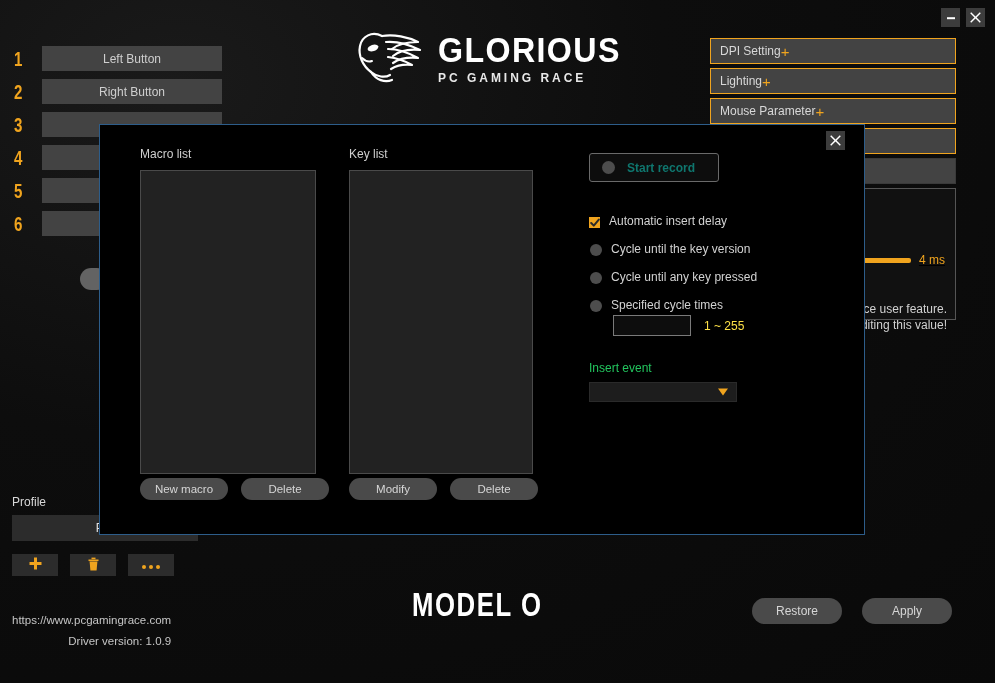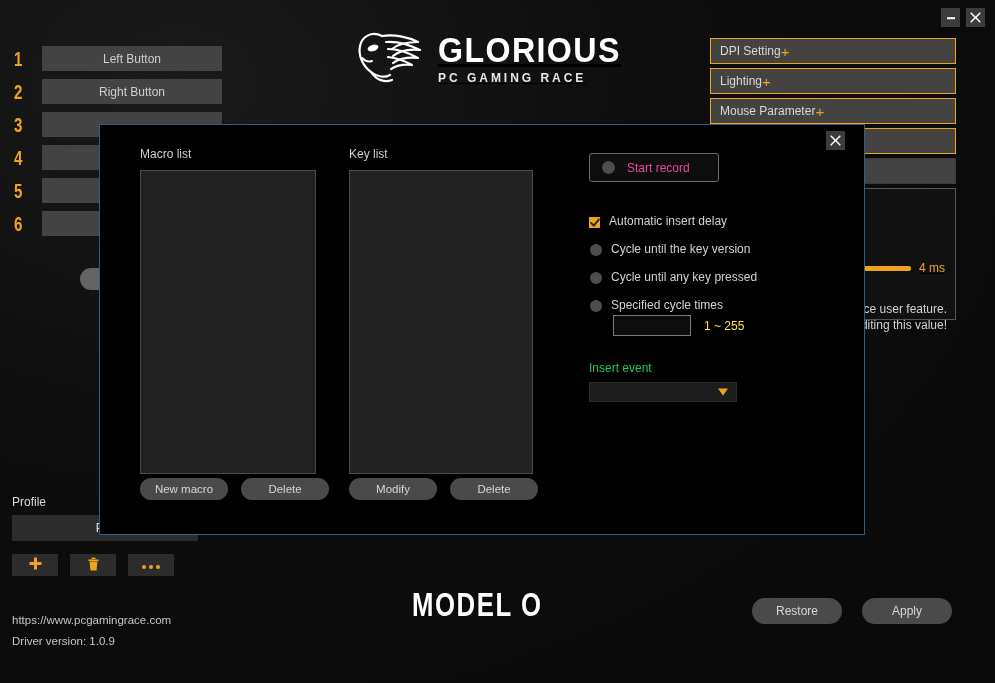--- a/index.html
+++ b/index.html
@@ -19,21 +19,21 @@
   
   .wincontrols { position: absolute; top: 8px; right: 10px; display: flex; gap: 6px; }
   .wc {
     width: 19px; height: 19px; background: #3c3c3c;
     display: flex; align-items: center; justify-content: center;
     color: #fff; font-size: 12px; line-height: 1; cursor: pointer;
   }
   .wc svg { display: block; }
   
   .logo { position: absolute; left: 352px; top: 28px; display: flex; align-items: center; gap: 14px; }
-  .logo-text { display: flex; flex-direction: column; text-decoration: underline; }
+  .logo-text { display: flex; flex-direction: column; }
   .logo-main {
     color: #ffffff; font-size: 35px; font-weight: bold;
     letter-spacing: 1.5px; line-height: 0.98;
     transform: scaleX(0.92); transform-origin: left center;
     font-family: "Liberation Sans", sans-serif;
   }
   .logo-sub {
     color: #e8e8e8; font-size: 12.5px; letter-spacing: 3.1px;
     margin-top: 4px; font-weight: bold;
     transform: scaleX(0.96); transform-origin: left center;
@@ -66,21 +66,21 @@
   }
   .acc-item.plain { border-color: #3a3a3a; background: #434343; }
   .acc-label { color: #d8d8d8; font-size: 12px; }
   .acc-sign { color: #f0a41e; font-size: 15px; line-height: 1; }
   .acc-item.plain .acc-sign { color: #d8d8d8; font-size: 15px; }
   .acc-body {
     border: 1px solid #555; background: #111; height: 132px;
     position: relative; margin-top: 1px; padding: 10px;
   }
   .slider-row {
-    position: absolute; right: 10px; top: 72px;
+    position: absolute; right: 10px; top: 64px;
     display: flex; align-items: center; gap: 8px; text-decoration: underline;
   }
   .slider-track { width: 120px; height: 5px; background: #f0a41e; border-radius: 2px; }
   .slider-val { color: #f0a41e; font-size: 12px; white-space: nowrap; }
   .warn-text {
     position: absolute; left: 10px; right: 8px; top: 112px;
     color: #d2d2d2; font-size: 12px; line-height: 16px; text-align: right;
   }
   
   .profile-wrap { position: absolute; left: 12px; top: 495px; width: 186px; }
@@ -89,21 +89,21 @@
     height: 26px; background: #2c2c2c; color: #e2e2e2; font-size: 12px;
     display: flex; align-items: center; justify-content: center; cursor: pointer;
   }
   .profile-btns { display: flex; gap: 12px; margin-top: 13px; }
   .pbtn {
     width: 46px; height: 22px; background: #2c2c2c; color: #f0a41e;
     display: flex; align-items: center; justify-content: center;
     font-size: 14px; cursor: pointer;
   }
   .footer-links { position: absolute; left: 12px; top: 610px; }
-  .footer-links div { color: #c6c6c6; font-size: 11.5px; line-height: 21px; }
+  .footer-links div { color: #c6c6c6; font-size: 11.5px; line-height: 21px; text-align: right; }
   
   .model-name {
     position: absolute; left: 412px; top: 586px;
     color: #ffffff; font-size: 33px; font-weight: bold; letter-spacing: 2px;
     transform: scaleX(0.78); transform-origin: left center;
   }
   .bottom-actions { position: absolute; right: 43px; top: 598px; display: flex; gap: 20px; align-items: center; }
   .pill {
     min-width: 90px; height: 26px; border-radius: 13px; background: #4a4a4a;
     color: #d6d6d6; font-size: 12px;
@@ -133,21 +133,21 @@
     cursor: pointer; padding: 0 10px; min-width: 88px;
   }
   
   .dlg-right { position: absolute; left: 489px; top: 28px; width: 250px; }
   .record-btn {
     width: 130px; height: 29px; background: #0d0d0d; border: 1px solid #6a6a6a;
     border-radius: 3px; display: flex; align-items: center; gap: 12px;
     padding-left: 12px; cursor: pointer;
   }
   .rec-dot { width: 13px; height: 13px; border-radius: 50%; background: #4d4d4d; }
-  .record-label { color: #ec4899; font-size: 12px; }
+  .record-label { color: #0f766e; font-size: 12px; font-weight: bold; }
   .opt-row { display: flex; align-items: flex-end; gap: 9px; margin-top: 0; height: 28px; }
   .chk {
     width: 11px; height: 11px; background: #f0a41e;
     display: flex; align-items: center; justify-content: center;
   }
   .chk svg { display: block; }
   .radio { width: 12px; height: 12px; border-radius: 50%; background: #4d4d4d; margin-left: 1px; }
   .opt-label { color: #d2d2d2; font-size: 12px; }
   .cycle-input-row { display: flex; align-items: center; gap: 13px; margin-left: 24px; margin-top: 3px; }
   .cycle-input {

